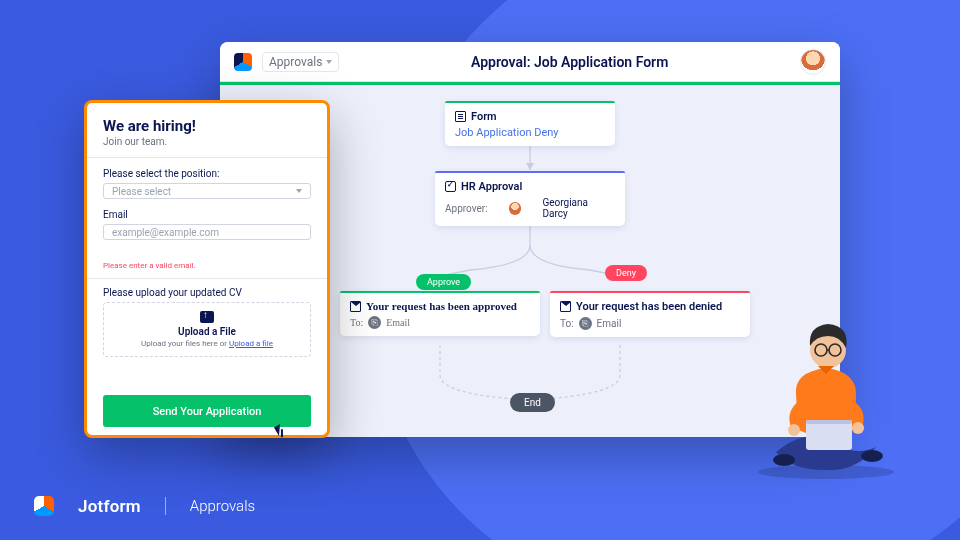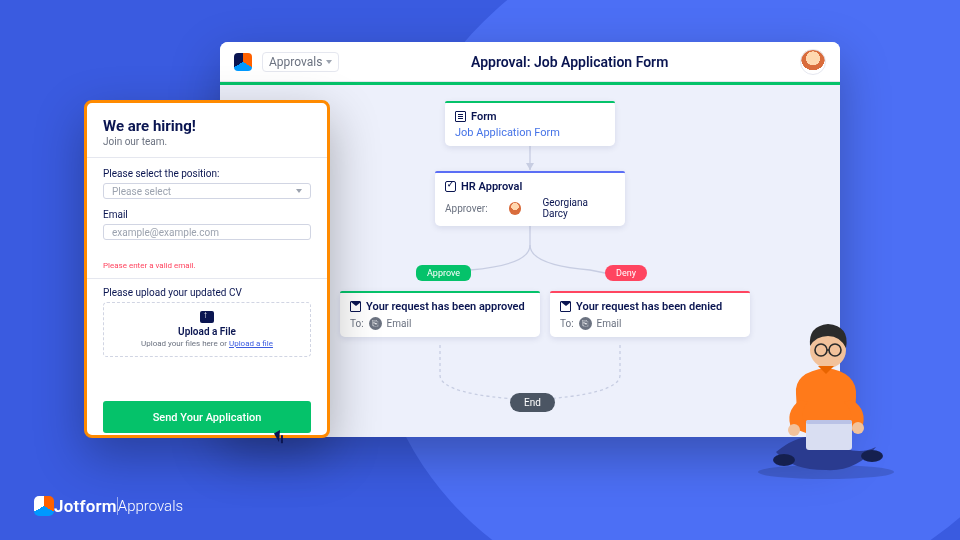--- a/index.html
+++ b/index.html
@@ -75,21 +75,21 @@
 
   
   .form-card {
     position: absolute;
     left: 84px; top: 100px;
     width: 246px; height: 338px;
     background: #fff;
     border: 3px solid #ff8a00;
     border-radius: 8px;
     box-shadow: 0 18px 50px rgba(0,0,0,.30);
-    padding: 14px 16px 2px;
+    padding: 14px 16px 8px;
     display: flex; flex-direction: column;
   }
   .form-title { font-size: 15px; font-weight: 700; color: #0a1551; }
   .form-sub { font-size: 10px; color: #6b7280; margin-top: 1px; }
   .hr { height: 1px; background: #e5e7ef; margin: 10px -16px; }
   .hr-narrow { margin-top: 8px; margin-bottom: 8px; }
   .f-label { font-size: 10px; color: #0a1551; margin-bottom: 4px; }
   .f-select, .f-input {
     width: 100%; height: 16px;
     border: 1px solid #d1d5e3; border-radius: 3px;
@@ -118,21 +118,21 @@
     width: 0; height: 0;
     border-left: 7px solid #0a1551;
     border-bottom: 10px solid transparent;
     transform: rotate(-30deg);
   }
   .cursor::after { content: ""; position: absolute; left: -4px; top: 5px; width: 2px; height: 8px; background: #0a1551; transform: rotate(30deg); }
 
   
   .footer {
     position: absolute; left: 34px; bottom: 24px;
-    display: flex; align-items: center; gap: 0;
+    display: flex; align-items: center; gap: 24px;
     color: #fff;
   }
   .jf-logo { width: 20px; height: 20px; border-radius: 5px; background: conic-gradient(#ff6100 0 120deg, #0099ff 120deg 240deg, #ffffff 240deg 360deg); }
   .footer .brand { font-size: 17px; font-weight: 600; letter-spacing: .2px; }
   .footer .divider { width: 1px; height: 18px; background: rgba(255,255,255,.5); }
   .footer .product { font-size: 15px; font-weight: 300; }
 
   
   .person { position: absolute; right: 44px; bottom: 58px; width: 180px; height: 180px; }
 </style>
@@ -164,43 +164,43 @@
       <path class="wire wire-dash" d="M400 260 L400 290 Q400 310 310 315"></path>
     </svg>
 
     <div class="node" style="left:225px; top:16px; width:170px;">
       <div class="node-head head-green"></div>
       <div class="node-inner">
         <div class="node-label">
             <span class="fi fi-form"></span>
             <span>Form</span>
           </div>
-        <div class="node-sub">Job Application Form</div>
+        <div class="node-sub">Job Application Deny</div>
       </div>
     </div>
 
     <div class="node" style="left:215px; top:86px; width:190px;">
       <div class="node-head head-blue"></div>
       <div class="node-inner">
         <div class="node-label">
             <span class="fi fi-check"></span>
             <span>HR Approval</span>
           </div>
         <div class="approver-row">
           <span>Approver:</span>
           <span class="mini-avatar"></span>
           <span class="approver-name">Georgiana Darcy</span>
         </div>
       </div>
     </div>
 
-    <div class="pill pill-approve" style="left:196px; top:180px;border-radius:6px;">Approve</div>
+    <div class="pill pill-approve" style="left:196px; top:189px;">Approve</div>
     <div class="pill pill-deny" style="left:385px; top:180px;">Deny</div>
 
-    <div class="node email-node" style="left:120px; top:206px; width:200px;">
+    <div class="node email-node" style="left:120px; top:206px; width:200px;font-family:Liberation Serif, serif;">
       <div class="node-head head-green"></div>
       <div class="node-inner">
         <div class="node-label">
             <span class="fi fi-mail"></span>
             <span>Your request has been approved</span>
           </div>
         <div class="to-row">
           <span>To:</span>
           <span class="link-icon">⎘</span>
           <span>Email</span>

